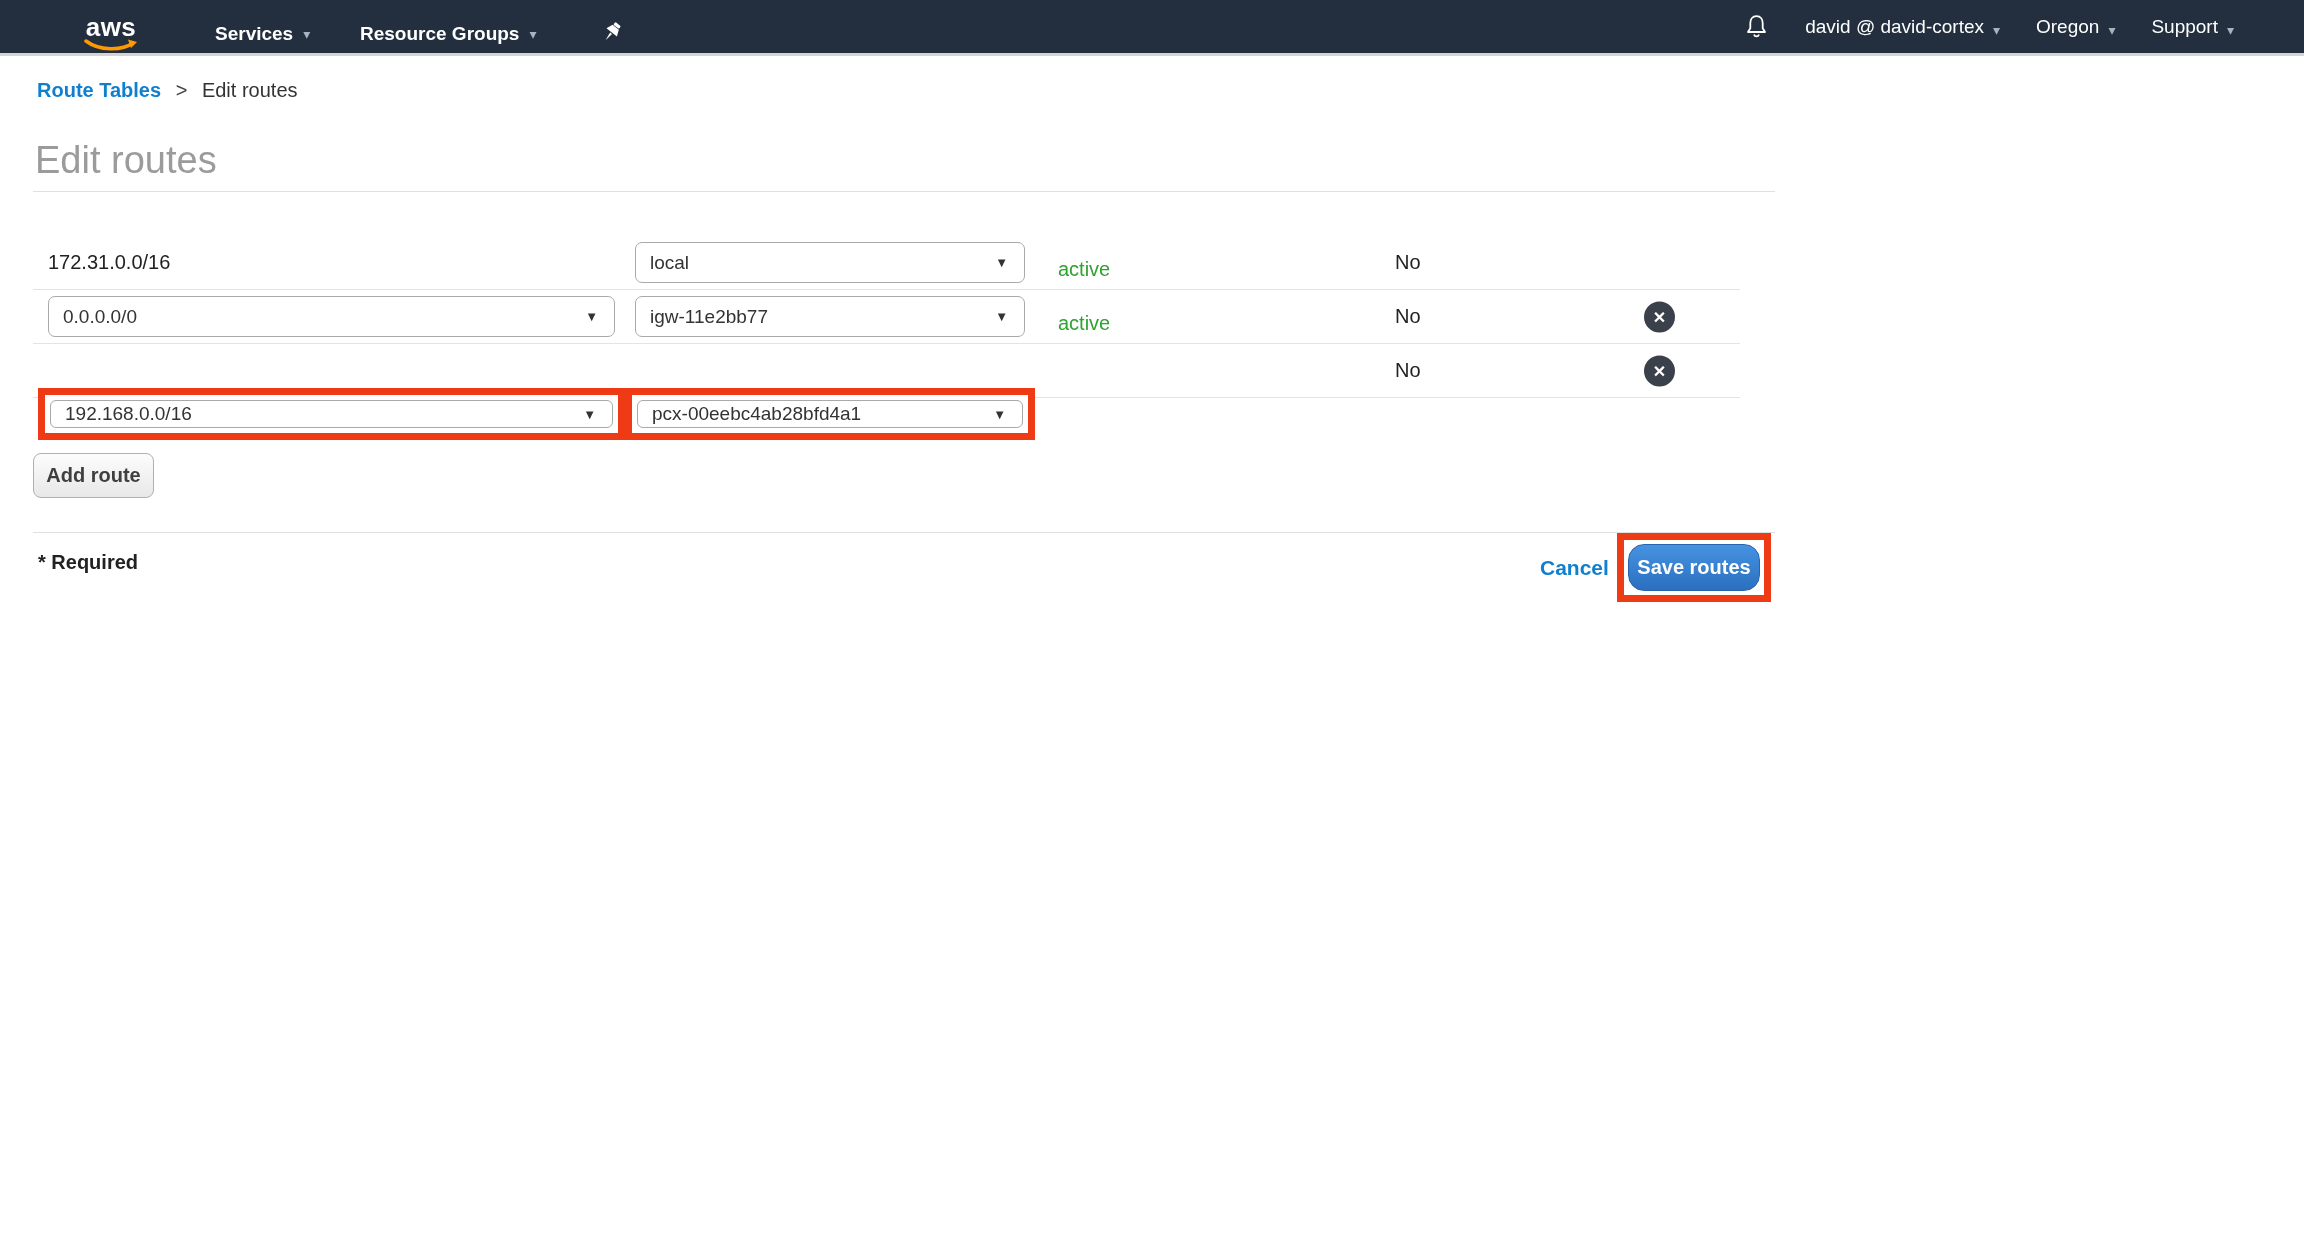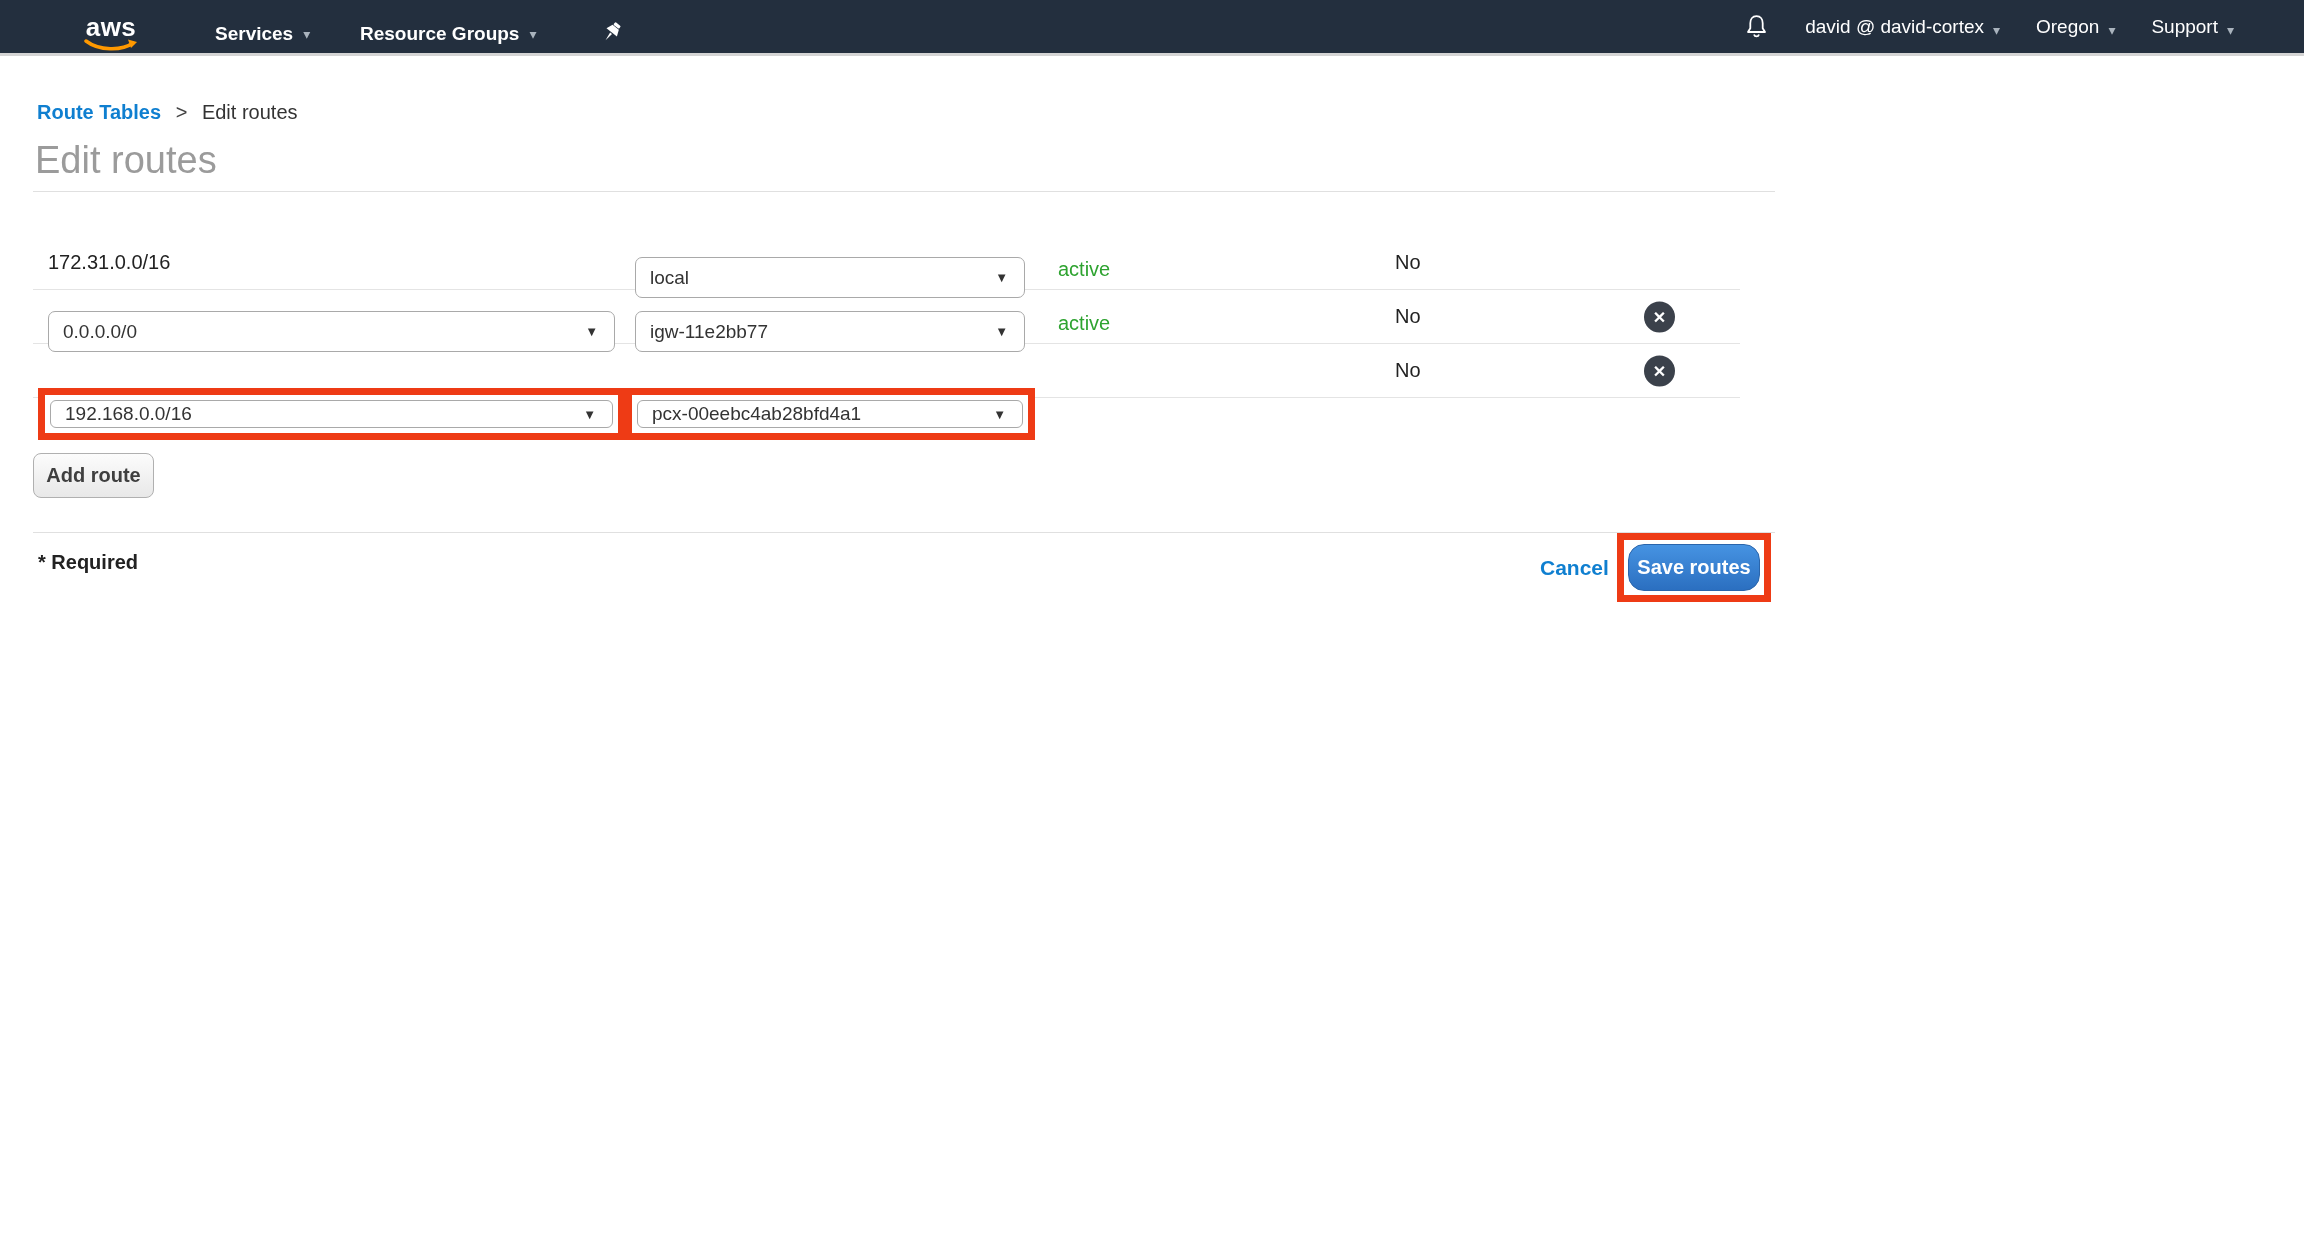--- a/index.html
+++ b/index.html
@@ -14,41 +14,41 @@
   .logo-text{font-size:26px;font-weight:700;line-height:22px;letter-spacing:0.5px;}
   .menu-label{font-size:19px;font-weight:700;}
   .nav-caret{color:#a9b3bd;font-size:14px;margin-left:10px;}
   .nav-services{left:215px;}
   .nav-rg{left:360px;}
   .nav-pin{left:600px;}
   .nav-right{position:absolute;right:70px;top:0;height:53px;display:flex;align-items:center;gap:36px;}
   .nav-right .nav-entry{display:flex;align-items:flex-end;color:#fff;font-size:19px;cursor:pointer;}
   .nav-right .nav-caret{margin-left:9px;}
   
-  .breadcrumb{position:absolute;left:37px;top:101px;font-size:20px;color:#333;}
+  .breadcrumb{position:absolute;left:37px;top:79px;font-size:20px;color:#333;}
   .breadcrumb a{color:#0f7fd0;font-weight:700;text-decoration:none;cursor:pointer;}
   .crumb-sep{color:#444;margin:0 9px;font-weight:400;}
   .page-title{position:absolute;left:35px;top:139px;font-size:38px;font-weight:400;color:#9b9b9b;}
   .rule{position:absolute;left:33px;width:1742px;border-top:1px solid #e0e0e0;height:0;}
   .rule-title{top:191px;}
   .rule-footer{top:532px;}
   
   .route-table{position:absolute;left:33px;top:236px;width:1707px;}
   .thead{position:relative;height:53px;box-sizing:border-box;background:linear-gradient(#f6f6f6,#ececec);
          border-top:1px solid #cfcfcf;border-bottom:1px solid #c4c4c4;}
   .th{position:absolute;top:0;height:100%;display:flex;align-items:center;font-size:20px;font-weight:700;color:#333;}
   .th-dest{left:15px;} .th-target{left:615px;} .th-status{left:1025px;} .th-prop{left:1365px;}
   .col-sep{position:absolute;top:12px;bottom:12px;width:1px;background:#d2d2d2;}
   .trow{position:relative;height:53px;border-bottom:1px solid #e4e4e4;}
   .cell{position:absolute;top:0;height:100%;display:flex;align-items:center;font-size:20px;color:#222;}
   .cell-dest-text{left:15px;}
   .cell-status{left:1025px;}
   .status-active{color:#2ea330;margin-top:7px;}
   .cell-prop{left:1362px;}
-  .dd{position:absolute;top:21px;height:41px;box-sizing:border-box;background:#fff;border:1px solid #a9a9a9;
+  .dd{position:absolute;top:6px;height:41px;box-sizing:border-box;background:#fff;border:1px solid #a9a9a9;
       border-radius:7px;display:flex;align-items:center;padding:0 44px 0 14px;font-size:19px;color:#333;cursor:pointer;}
   .dd .dd-caret{position:absolute;right:16px;font-size:13px;color:#333;}
   .dd-dest{left:15px;width:567px;}
   .dd-target{left:602px;width:390px;}
   .del-btn{position:absolute;left:1611px;top:50%;transform:translateY(-50%);width:31px;height:31px;border-radius:50%;
       background:#3b414b;color:#fff;display:flex;align-items:center;justify-content:center;
       font-size:16px;font-weight:700;cursor:pointer;}
   
   .hl{position:absolute;box-sizing:border-box;border:7px solid #ee3b15;padding:5px;background:#fff;z-index:5;}
   .hl-dest{left:5px;top:152px;width:587px;height:52px;}

